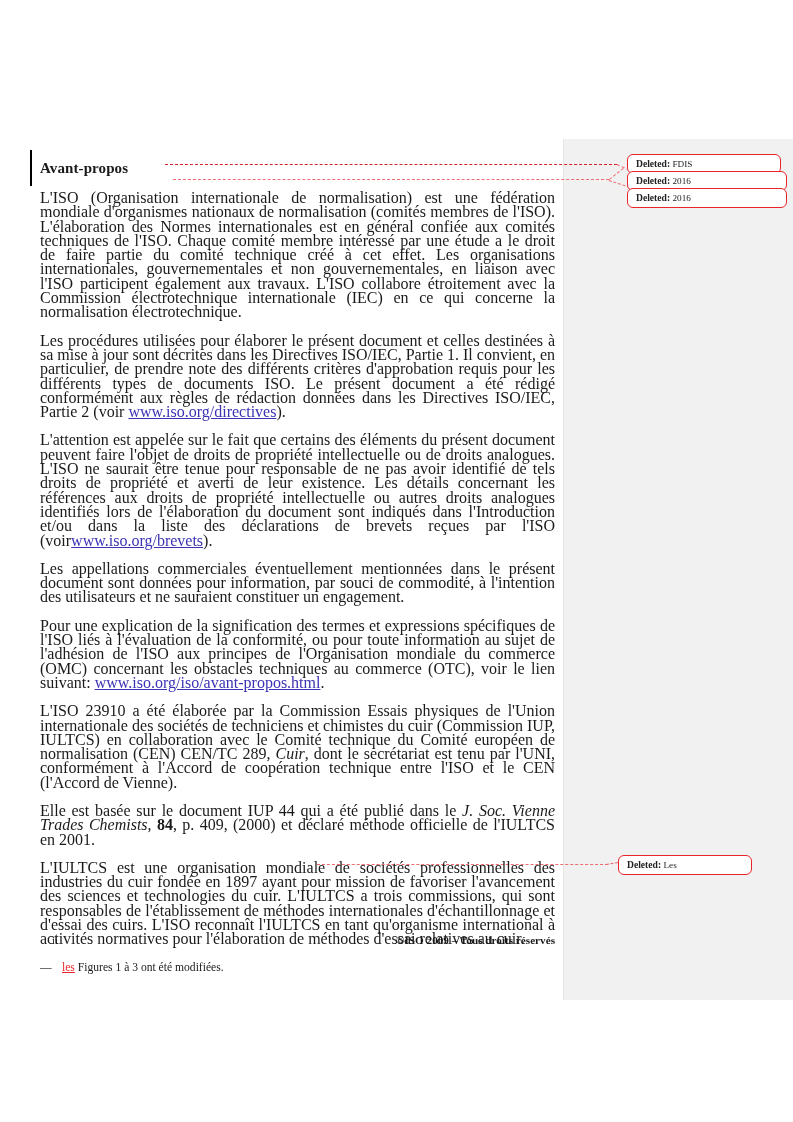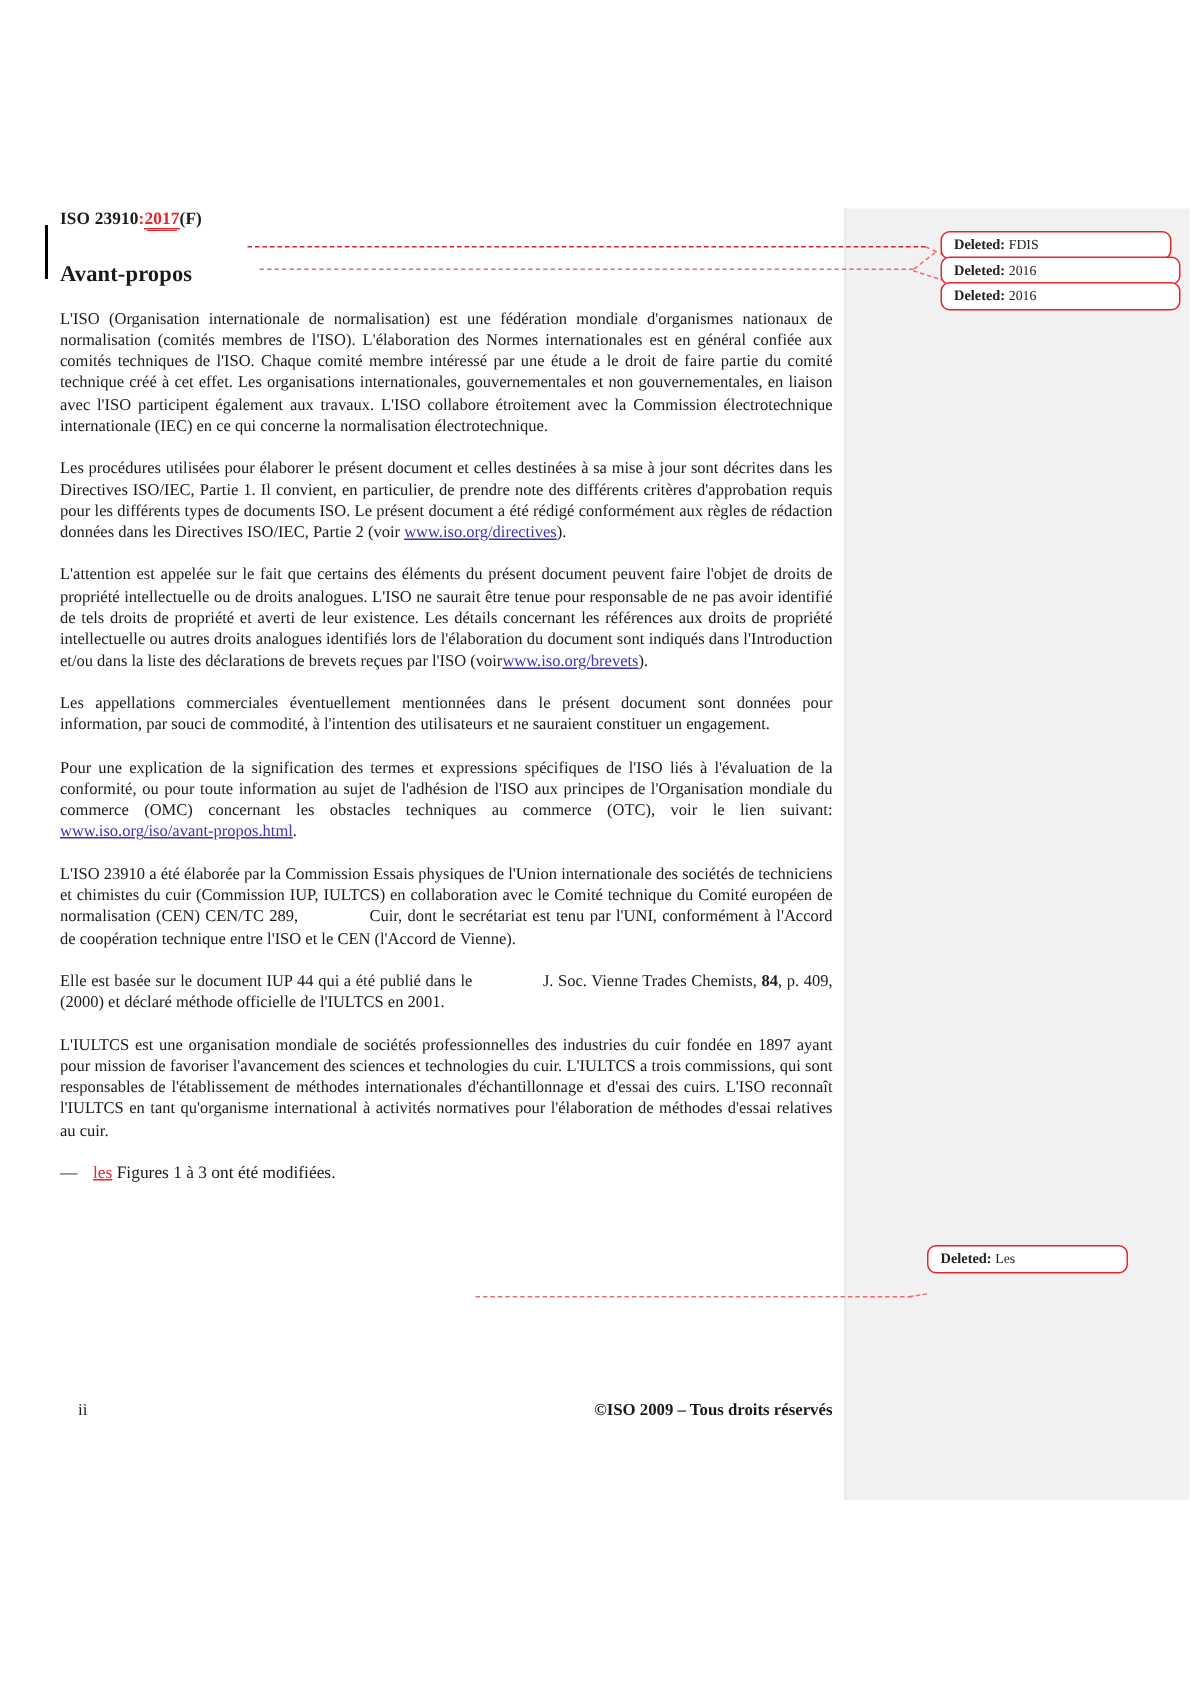--- a/index.html
+++ b/index.html
@@ -42,28 +42,28 @@
     box-shadow:0 3px 0 -2px #e8252a;
     padding-bottom:0px;
   }
   .redmark{color:#e8252a;}
 
   h1.title{
     font-size:15px;font-weight:bold;margin:21px 0 14px 0;letter-spacing:.1px;
   }
 
   p.body{
-    font-size:11px;line-height:14.3px;
+    font-size:16px;line-height:14.3px;
     text-align:justify;
     margin:0 0 14px 0;
     hyphens:none;
   }
   p.body:last-child{margin-bottom:0;}
   .lnk{color:#3b32b4;text-decoration:underline;}
-  .it{margin-left:44px;}
+  .it{font-style:italic;}
   .bd{font-weight:bold;}
 
   ul.bullets{list-style:none;margin:6px 0 0 0;padding:0;}
   ul.bullets li{
     font-size:11.6px;line-height:14.3px;
     padding-left:22px;position:relative;
   }
   ul.bullets li .dash{position:absolute;left:0;top:0;}
 
   
@@ -117,29 +117,28 @@
     <span class="val">FDIS</span>
   </div>
   <div class="balloon" style="left:627px;top:171px;width:160px;">
     <span class="lbl">Deleted:</span>
     <span class="val">2016</span>
   </div>
   <div class="balloon" style="left:627px;top:188px;width:160px;">
     <span class="lbl">Deleted:</span>
     <span class="val">2016</span>
   </div>
-  <div class="balloon" style="left:618px;top:830px;width:134px;font-family:Liberation Serif, serif;">
+  <div class="balloon" style="left:618px;top:855px;width:134px;font-family:Liberation Serif, serif;">
     <span class="lbl">Deleted:</span>
     <span class="val">Les</span>
   </div>
 
   <div class="doc">
 
     <div class="hdr">
-      <div class="line"><span>ISO 23910</span><span class="redmark">:</span><span class="ins-dbl">2017</span><span>(F)</span></div>
     </div>
 
     <h1 class="title">Avant-propos</h1>
 
     <p class="body">L'ISO (Organisation internationale de normalisation) est une fédération mondiale d'organismes nationaux de normalisation (comités membres de l'ISO). L'élaboration des Normes internationales est en général confiée aux comités techniques de l'ISO. Chaque comité membre intéressé par une étude a le droit de faire partie du comité technique créé à cet effet. Les organisations internationales, gouvernementales et non gouvernementales, en liaison avec l'ISO participent également aux travaux. L'ISO collabore étroitement avec la Commission électrotechnique internationale (IEC) en ce qui concerne la normalisation électrotechnique.</p>
 
     <p class="body"><span>Les procédures utilisées pour élaborer le présent document et celles destinées à sa mise à jour sont décrites dans les Directives ISO/IEC, Partie 1. Il convient, en particulier, de prendre note des différents critères d'approbation requis pour les différents types de documents ISO. Le présent document a été rédigé conformément aux règles de rédaction données dans les Directives ISO/IEC, Partie 2 (voir </span><a class="lnk" href="#">www.iso.org/directives</a><span>).</span></p>
 
     <p class="body"><span>L'attention est appelée sur le fait que certains des éléments du présent document peuvent faire l'objet de droits de propriété intellectuelle ou de droits analogues. L'ISO ne saurait être tenue pour responsable de ne pas avoir identifié de tels droits de propriété et averti de leur existence. Les détails concernant les références aux droits de propriété intellectuelle ou autres droits analogues identifiés lors de l'élaboration du document sont indiqués dans l'Introduction et/ou dans la liste des déclarations de brevets reçues par l'ISO (voir</span><a class="lnk" href="#">www.iso.org/brevets</a><span>).</span></p>
 

